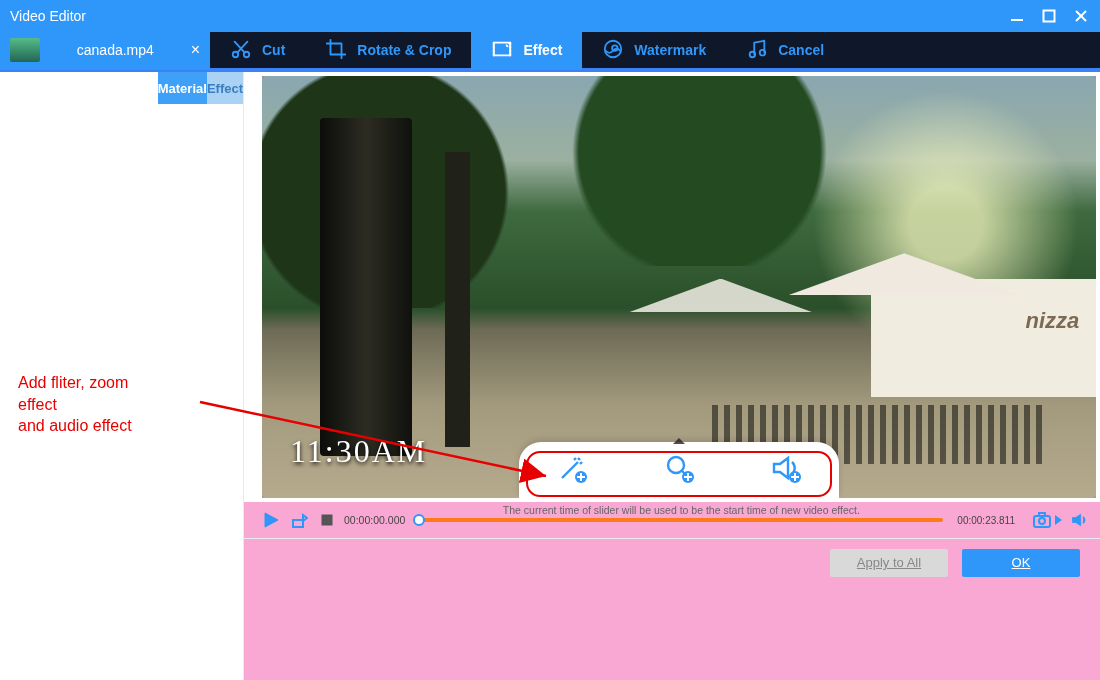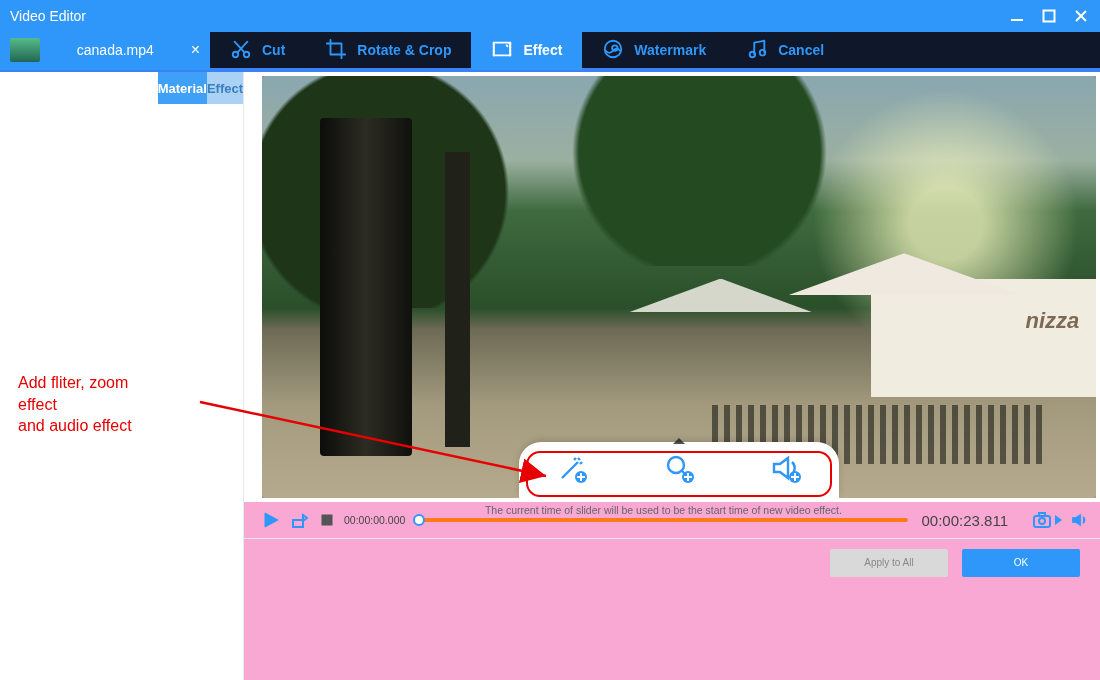--- a/index.html
+++ b/index.html
@@ -154,43 +154,43 @@
   .slider-hint {
     position:absolute; top:-14px; left:0; right:0; text-align:center; font-size:10.5px; color:#666;
   }
   .slider {
     height:4px; background:#ff7b1a; position:relative; border-radius:2px;
   }
   .slider .handle {
     position:absolute; left:0; top:50%; transform:translate(-50%,-50%);
     width:12px; height:12px; border-radius:50%; background:#fff; border:2px solid #2f97f9;
   }
-  .tc-end { font-size:15px; color:#444; margin-right:11px;}
+  .tc-end { font-size:10px; color:#444; margin-right:4px;}
   .snap-ctrls { display:flex; align-items:center; gap:2px; margin-left:6px; }
   .snap-btn svg{ width:22px; height:22px; }
   .snap-btn svg *{ stroke:#2f97f9; fill:none; stroke-width:2;}
   .tri { width:0;height:0;border-top:5px solid transparent;border-bottom:5px solid transparent;border-left:7px solid #2f97f9;}
   .vol-btn svg *{ fill:#2f97f9; stroke:#2f97f9; }
 
   
   .lower {
     flex:1; display:flex; flex-direction:column; position:relative;
   }
   .hint-line {
     flex:1; display:flex; align-items:center; justify-content:center;
     font-size:14px; color:#333;
   }
   .btnbar {
     height:48px; display:flex; justify-content:flex-end; align-items:center;
     gap:14px; padding:0 20px;
     border-top:1px solid #e6ebef;
   }
   .btn {
-    width:118px; height:28px; font-size:10px; display:flex; align-items:center; justify-content:center;
-    cursor:pointer; border-radius:2px;
+    width:118px; height:28px; font-size:13px; display:flex; align-items:center; justify-content:center;
+    cursor:pointer; border-radius:2px;text-decoration:underline;
   }
   .btn.primary { background:#2f97f9; color:#fff; }
   .btn.disabled { background:#d9d9d9; color:#888; cursor:default; }
 </style>
 </head>
 <body>
 
 <div class="titlebar">
   <div class="title">Video Editor</div>
   <div class="win-controls">
@@ -303,20 +303,21 @@
         <div class="sky"></div>
         <div class="foliage2"></div>
         <div class="foliage1"></div>
         <div class="trunk1"></div>
         <div class="trunk2"></div>
         <div class="bldg"></div>
         <div class="sign">nizza</div>
         <div class="umbrella"></div>
         <div class="umbrella2"></div>
         <div class="benches"></div>
+        <div class="overlay-time">11:30AM</div>
 
         <div class="effect-pop">
           <div class="eff-btn">
             <span>
               <svg viewBox="0 0 32 32">
                   <line class="main-ic" x1="6" y1="26" x2="22" y2="10"></line>
                   <path class="main-ic" d="M22 6l2 2m-6 0l2-2m4 6l2-2"></path>
                   <circle class="plus-c" cx="25" cy="25" r="6"></circle>
                   <line class="plus-s" x1="25" y1="21" x2="25" y2="29"></line>
                   <line class="plus-s" x1="21" y1="25" x2="29" y2="25"></line>

